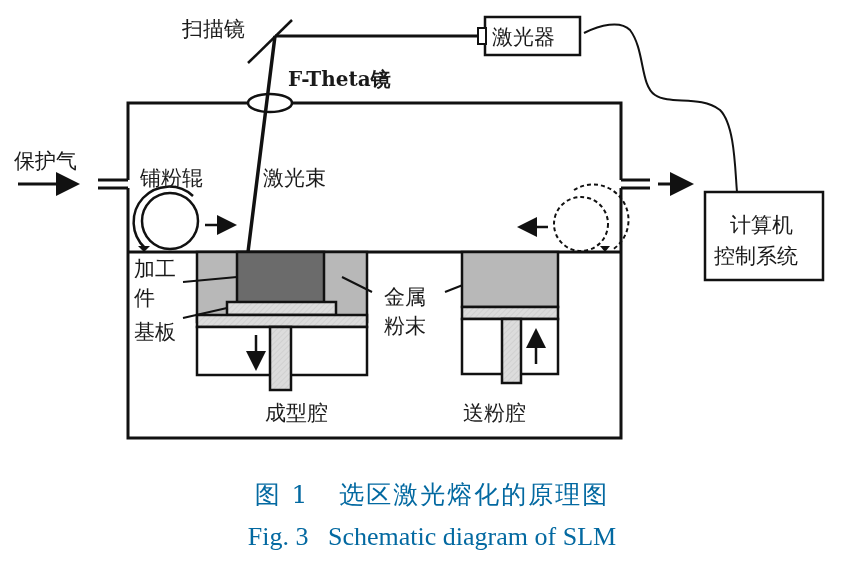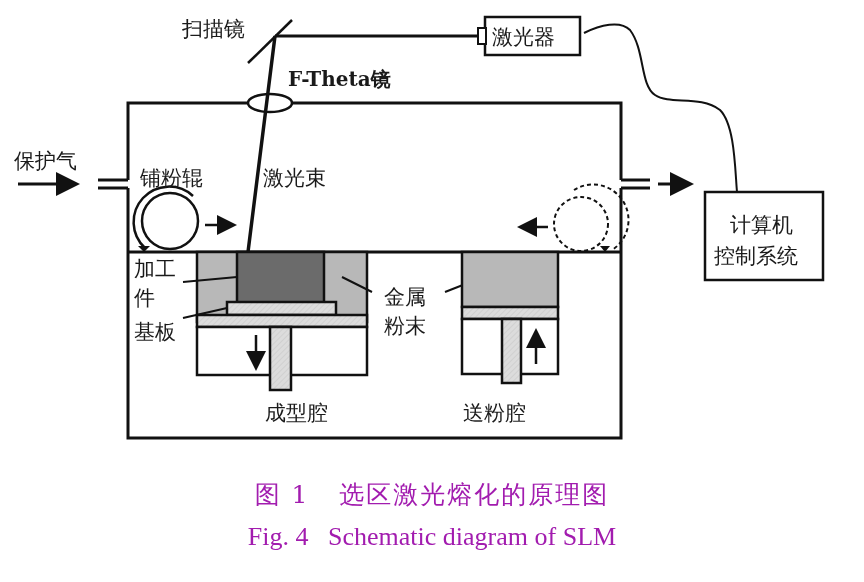--- a/index.html
+++ b/index.html
@@ -1,20 +1,20 @@
 <!DOCTYPE html>
 <html><head>
 <meta charset="utf-8">
 <style>
   html, body { margin: 0; padding: 0; background: #ffffff; }
   body { width: 864px; height: 582px; position: relative; overflow: hidden; }
   svg#diagram { position: absolute; left: 0; top: 0; }
   .lbl { font-family: "DejaVu Sans", sans-serif; font-size: 21px; fill: #1a1a1a; }
   .lbl-serif { font-family: "DejaVu Serif", serif; font-size: 20px; font-weight: bold; fill: #1a1a1a; }
-  .cap { position: absolute; left: 0; width: 864px; text-align: center; color: #a21caf;
+  .cap { position: absolute; left: 0; width: 864px; text-align: center; color: #0369a1;
          font-family: "DejaVu Serif", serif; }
   .cap-cn { top: 478px; font-size: 25px; letter-spacing: 2px; }
   .cap-en { top: 522px; font-size: 26px; font-family: "Liberation Serif", serif; }
   .cap span { white-space: pre; }
 </style>
 </head>
 <body>
 
 <svg id="diagram" width="864" height="470" viewBox="0 0 864 470">
   <defs>
@@ -111,14 +111,14 @@
   <text class="lbl" x="730" y="232">计算机</text>
   <text class="lbl" x="714" y="263">控制系统</text>
 
   <path d="M584,33 C600,25 620,20 630,30 C645,50 640,85 655,95 C670,105 700,95 720,110 C735,125 735,170 737,192" fill="none" stroke="#111" stroke-width="2"></path>
 </svg>
 
 <div class="cap cap-cn">
   <span>图 1</span><span>   </span><span>选区激光熔化的原理图</span>
 </div>
 <div class="cap cap-en">
-  <span>Fig. 4</span><span>   </span><span>Schematic diagram of SLM</span>
+  <span>Fig. 3</span><span>   </span><span>Schematic diagram of SLM</span>
 </div>
 
 </body></html>

